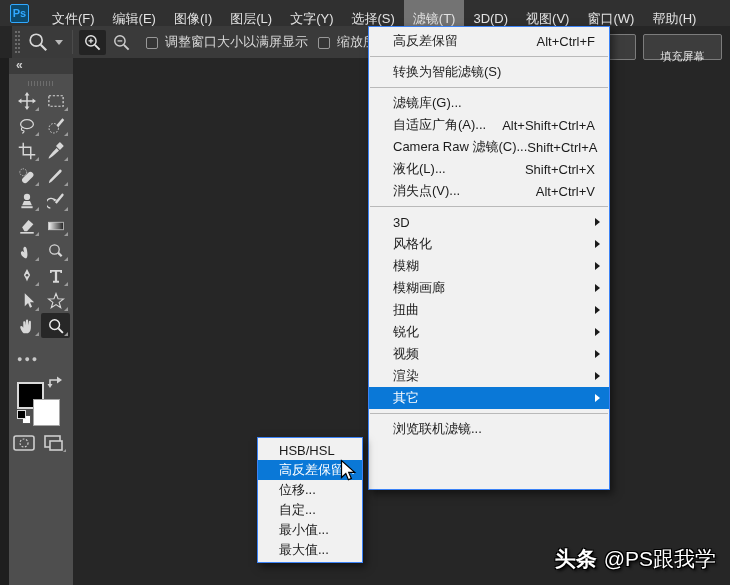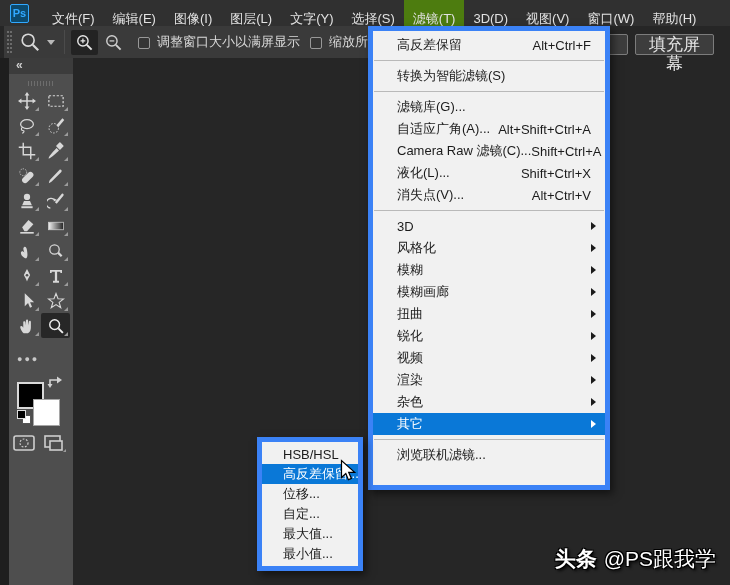--- a/index.html
+++ b/index.html
@@ -9,33 +9,33 @@
     background:#262626;
     font-family:"Liberation Sans","DejaVu Sans",sans-serif;
     -webkit-font-smoothing:antialiased;
   }
 
   
   .menubar{position:absolute;left:0;top:0;width:730px;height:26px;background:#303030;display:flex;align-items:center;z-index:5;}
   .ps-logo{width:19px;height:19px;margin-left:10px;background:#0c4a6e;border:1px solid #31a8ff;color:#31a8ff;font-size:11px;font-weight:bold;display:flex;align-items:center;justify-content:center;border-radius:2px;}
   .mb-items{display:flex;height:26px;margin-left:14px;}
   .mb-item{padding:6px 9px;line-height:26px;font-size:13px;color:#e2e2e2;white-space:nowrap;}
-  .mb-item.active{background:#4d7c0f;}
-
-  
-  .optionsbar{position:absolute;left:4px;top:26px;width:588px;height:32px;background:#3a3a3a;z-index:4;}
+  .mb-item.active{background:#737373;}
+
+  
+  .optionsbar{position:absolute;left:12px;top:26px;width:588px;height:32px;background:#3a3a3a;z-index:4;}
   .ob-grip{position:absolute;left:3px;top:5px;width:5px;height:22px;border-left:2px dotted #6b6b6b;border-right:2px dotted #6b6b6b;}
   .ob-toolicon{position:absolute;left:15px;top:5px;width:22px;height:22px;}
   .ob-chevron{position:absolute;left:43px;top:14px;width:0;height:0;border-left:4px solid transparent;border-right:4px solid transparent;border-top:5px solid #b9b9b9;}
   .ob-vsep{position:absolute;left:60px;top:4px;width:1px;height:24px;background:#2c2c2c;border-right:1px solid #4b4b4b;}
   .ob-btn{position:absolute;top:4px;width:27px;height:25px;border-radius:2px;display:flex;align-items:center;justify-content:center;background:transparent;border:none;}
   .ob-btn.pressed{background:#232323;}
   .ob-check{position:absolute;top:11px;width:12px;height:12px;border:1px solid #989898;border-radius:2px;background:#353535;}
   .ob-label{position:absolute;top:0;height:32px;line-height:32px;font-size:13px;color:#dadada;white-space:nowrap;}
-  .ob-push{position:absolute;top:8px;height:21px;background:#3d3d3d;border:1px solid #7c7c7c;border-radius:2px;color:#e6e6e6;font-size:17px;line-height:19px;text-align:center;padding:0 8px;}
+  .ob-push{position:absolute;top:8px;height:21px;background:#3d3d3d;border:1px solid #7c7c7c;border-radius:2px;color:#e6e6e6;font-size:11px;line-height:19px;text-align:center;padding:12px 8px;}
 
   
   .gutter{position:absolute;left:0;top:58px;width:9px;height:527px;background:#1e1e1e;}
   .toolpanel{position:absolute;left:9px;top:58px;width:64px;height:527px;background:#4e4e4e;z-index:3;}
   .tp-header{height:16px;background:#3c3c3c;color:#cfcfcf;font-size:12px;font-weight:bold;line-height:14px;padding-left:7px;letter-spacing:-1px;}
   .tp-grip{margin:7px auto 0;width:26px;height:5px;background:repeating-linear-gradient(90deg,#6d6d6d 0 1px,transparent 1px 3px);}
   .tp-tools{position:absolute;left:3px;top:30px;width:58px;display:grid;grid-template-columns:29px 29px;}
   .tool{position:relative;width:29px;height:25px;display:flex;align-items:center;justify-content:center;}
   .tool svg{width:18px;height:18px;}
   .tool::after{content:"";position:absolute;right:2px;bottom:2px;width:0;height:0;border-bottom:4px solid #9b9b9b;border-left:4px solid transparent;}
@@ -44,21 +44,21 @@
   .swap-icon{position:absolute;left:38px;top:316px;}
   .sw-black{position:absolute;left:8px;top:324px;width:27px;height:27px;background:#000;border:2px solid #d9d9d9;}
   .sw-white{position:absolute;left:24px;top:341px;width:27px;height:27px;background:#fff;border:1px solid #a5a5a5;}
   .sw-mini{position:absolute;left:8px;top:352px;width:14px;height:14px;}
   .sw-mini .w{position:absolute;right:0;bottom:0;width:9px;height:9px;background:#fff;border:1px solid #555;}
   .sw-mini .b{position:absolute;left:0;top:0;width:9px;height:9px;background:#000;border:1px solid #ddd;}
   .qm-btn{position:absolute;left:4px;top:376px;}
   .sm-btn{position:absolute;left:33px;top:376px;}
 
   
-  .popup{background:#f1f1f1;border:5px solid #3b82f6;box-shadow:3px 4px 8px rgba(0,0,0,.5);z-index:10;}
+  .popup{background:#f1f1f1;border:1px solid #3b82f6;box-shadow:3px 4px 8px rgba(0,0,0,.5);z-index:10;}
   .filter-menu{position:absolute;left:368px;top:26px;width:242px;padding:3px 0;height:464px;}
   .fm-item{height:22px;display:flex;align-items:center;padding:0 9px 0 24px;font-size:13px;color:#1b1b1b;white-space:nowrap;}
   .fm-item.hl{background:#0a78d7;color:#fff;}
   .mi-shortcut{margin-left:auto;padding-right:5px;}
   .mi-arrow{margin-left:auto;width:0;height:0;border-left:5px solid #1b1b1b;border-top:4px solid transparent;border-bottom:4px solid transparent;}
   .fm-item.hl .mi-arrow{border-left-color:#fff;}
   .fm-sep{border-top:1px solid #b9b9b9;margin:4px 1px;}
   .sub-menu{position:absolute;left:257px;top:437px;width:106px;padding:2px 0;z-index:11;}
   .sm-item{height:20px;display:flex;align-items:center;padding-left:21px;font-size:13px;color:#1b1b1b;white-space:nowrap;}
   .sm-item.hl{background:#0a78d7;color:#fff;}
@@ -332,24 +332,20 @@
       <span class="mi-arrow"></span>
     </div>
     <div class="fm-item">
       <span class="mi-label">视频</span>
       <span class="mi-arrow"></span>
     </div>
     <div class="fm-item">
       <span class="mi-label">渲染</span>
       <span class="mi-arrow"></span>
     </div>
-    <div class="fm-item">
-      <span class="mi-label">杂色</span>
-      <span class="mi-arrow"></span>
-    </div>
     <div class="fm-item hl">
       <span class="mi-label">其它</span>
       <span class="mi-arrow"></span>
     </div>
     <div class="fm-sep"></div>
     <div class="fm-item">
       <span class="mi-label">浏览联机滤镜...</span>
     </div>
   </div>
 
@@ -360,24 +356,24 @@
     <div class="sm-item hl">
       <span class="mi-label">高反差保留...</span>
     </div>
     <div class="sm-item">
       <span class="mi-label">位移...</span>
     </div>
     <div class="sm-item">
       <span class="mi-label">自定...</span>
     </div>
     <div class="sm-item">
+      <span class="mi-label">最小值...</span>
+    </div>
+    <div class="sm-item">
       <span class="mi-label">最大值...</span>
-    </div>
-    <div class="sm-item">
-      <span class="mi-label">最小值...</span>
     </div>
   </div>
 
 <div class="cursor">
   <svg width="18" height="25" viewBox="0 0 18 25">
       <path d="M1.5 1.5v17l4.3-4 2.6 6.2 3-1.3-2.7-6h6z" fill="#fff" stroke="#000" stroke-width="1.2"></path>
     </svg>
 </div>
 
 <div class="watermark">

